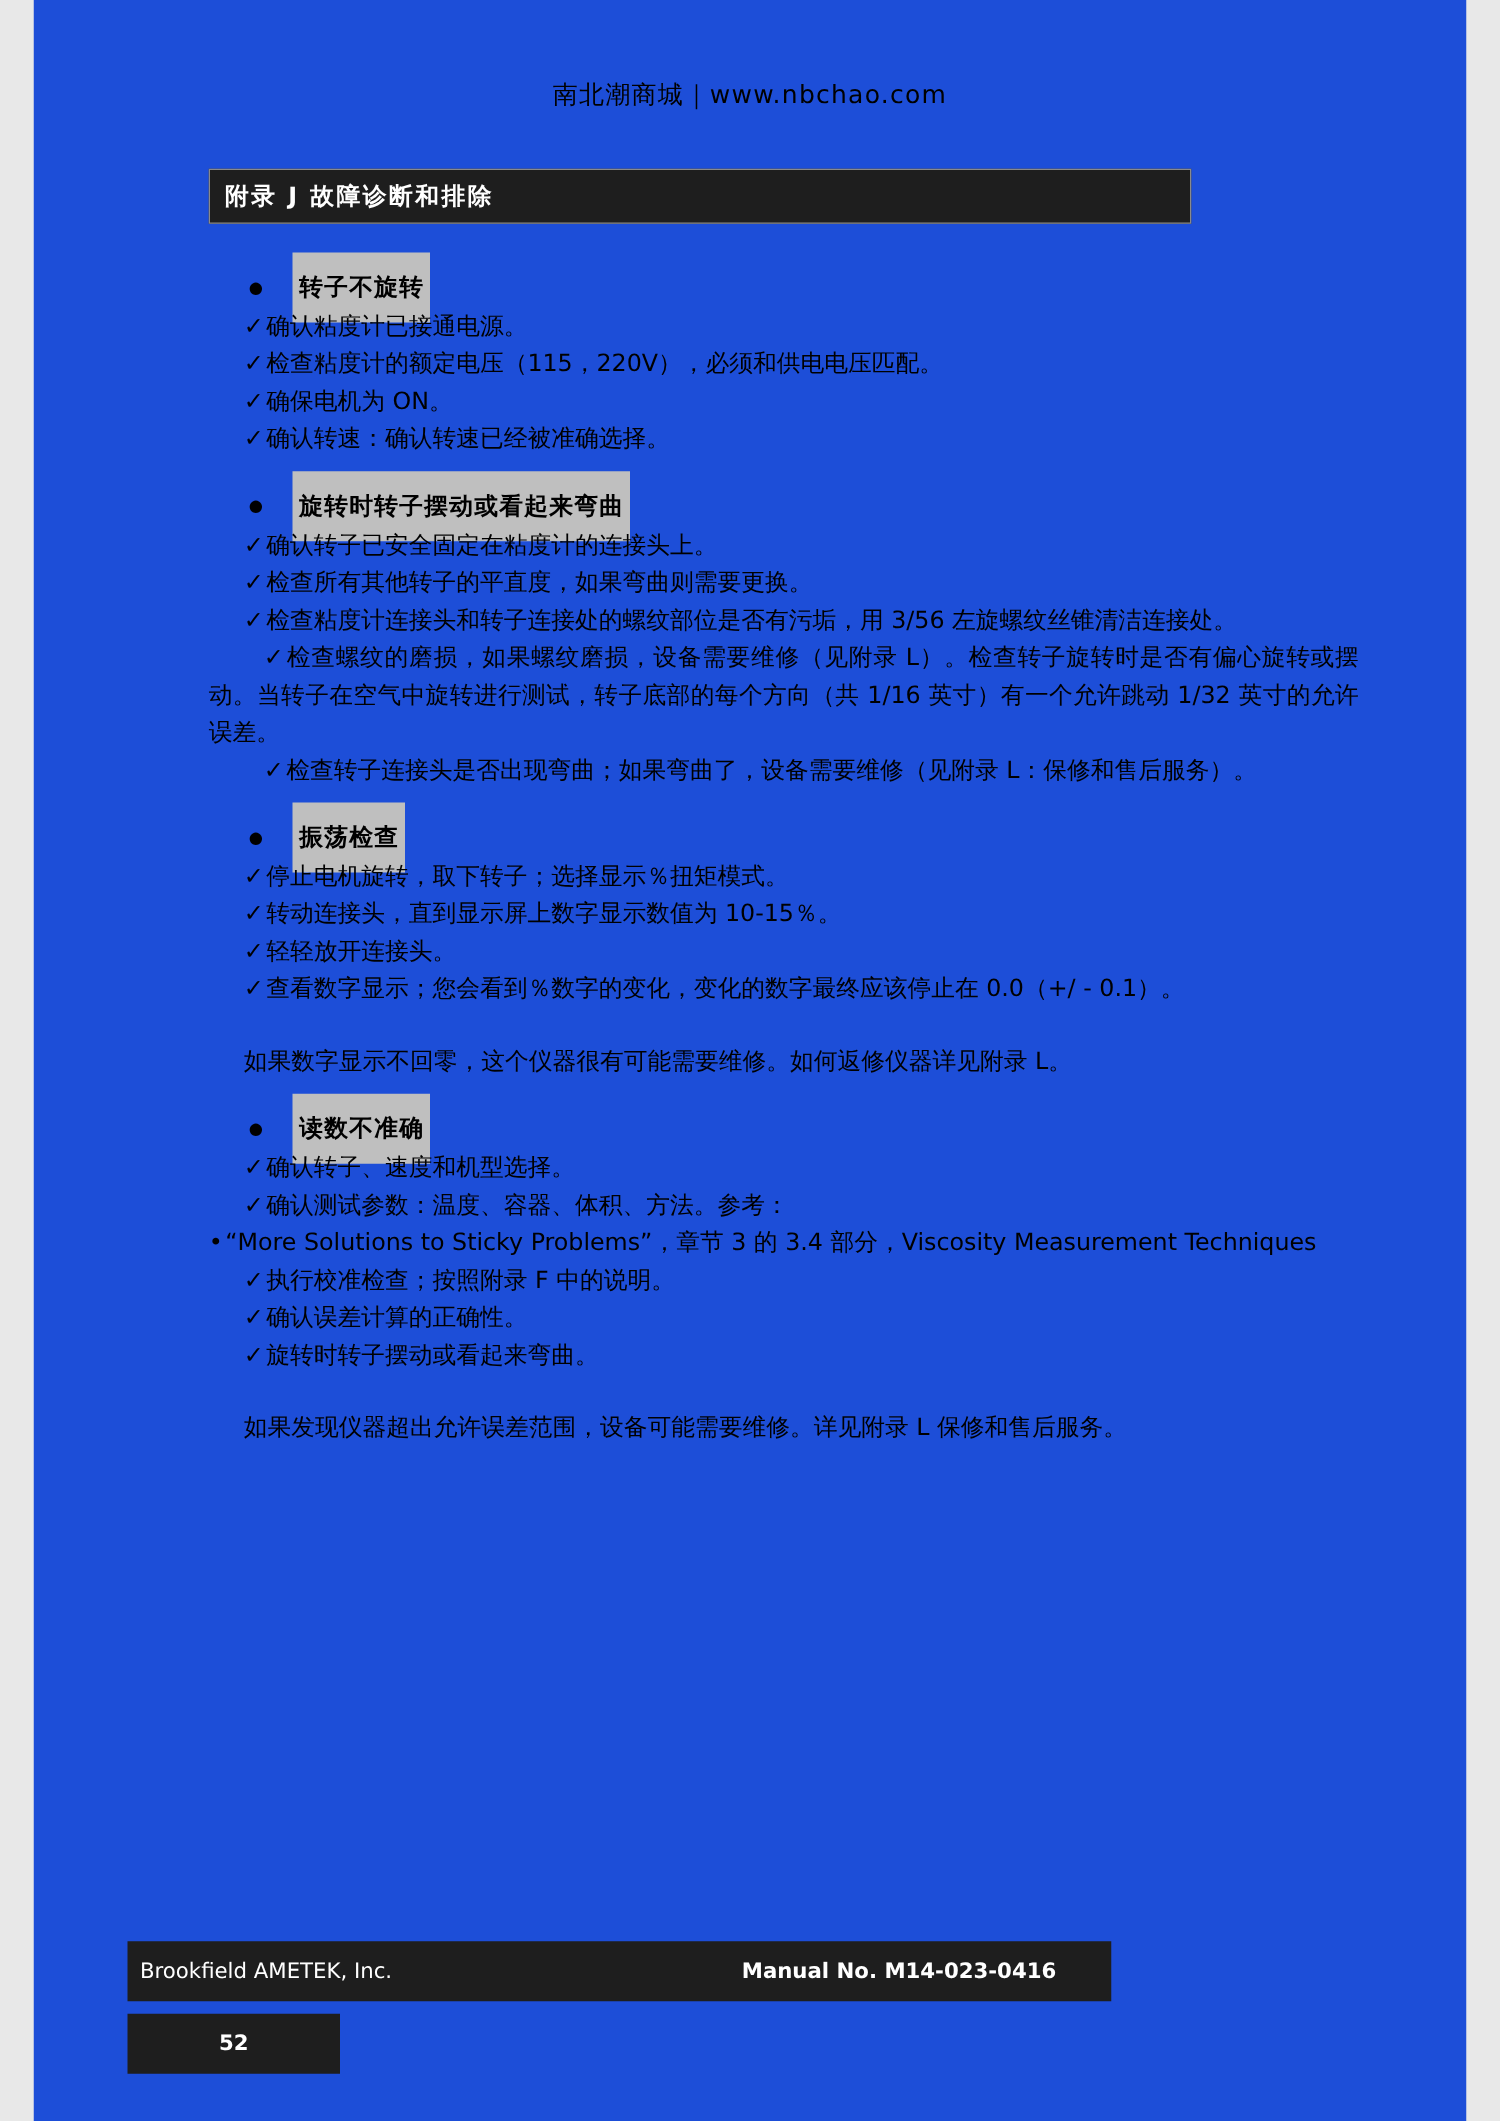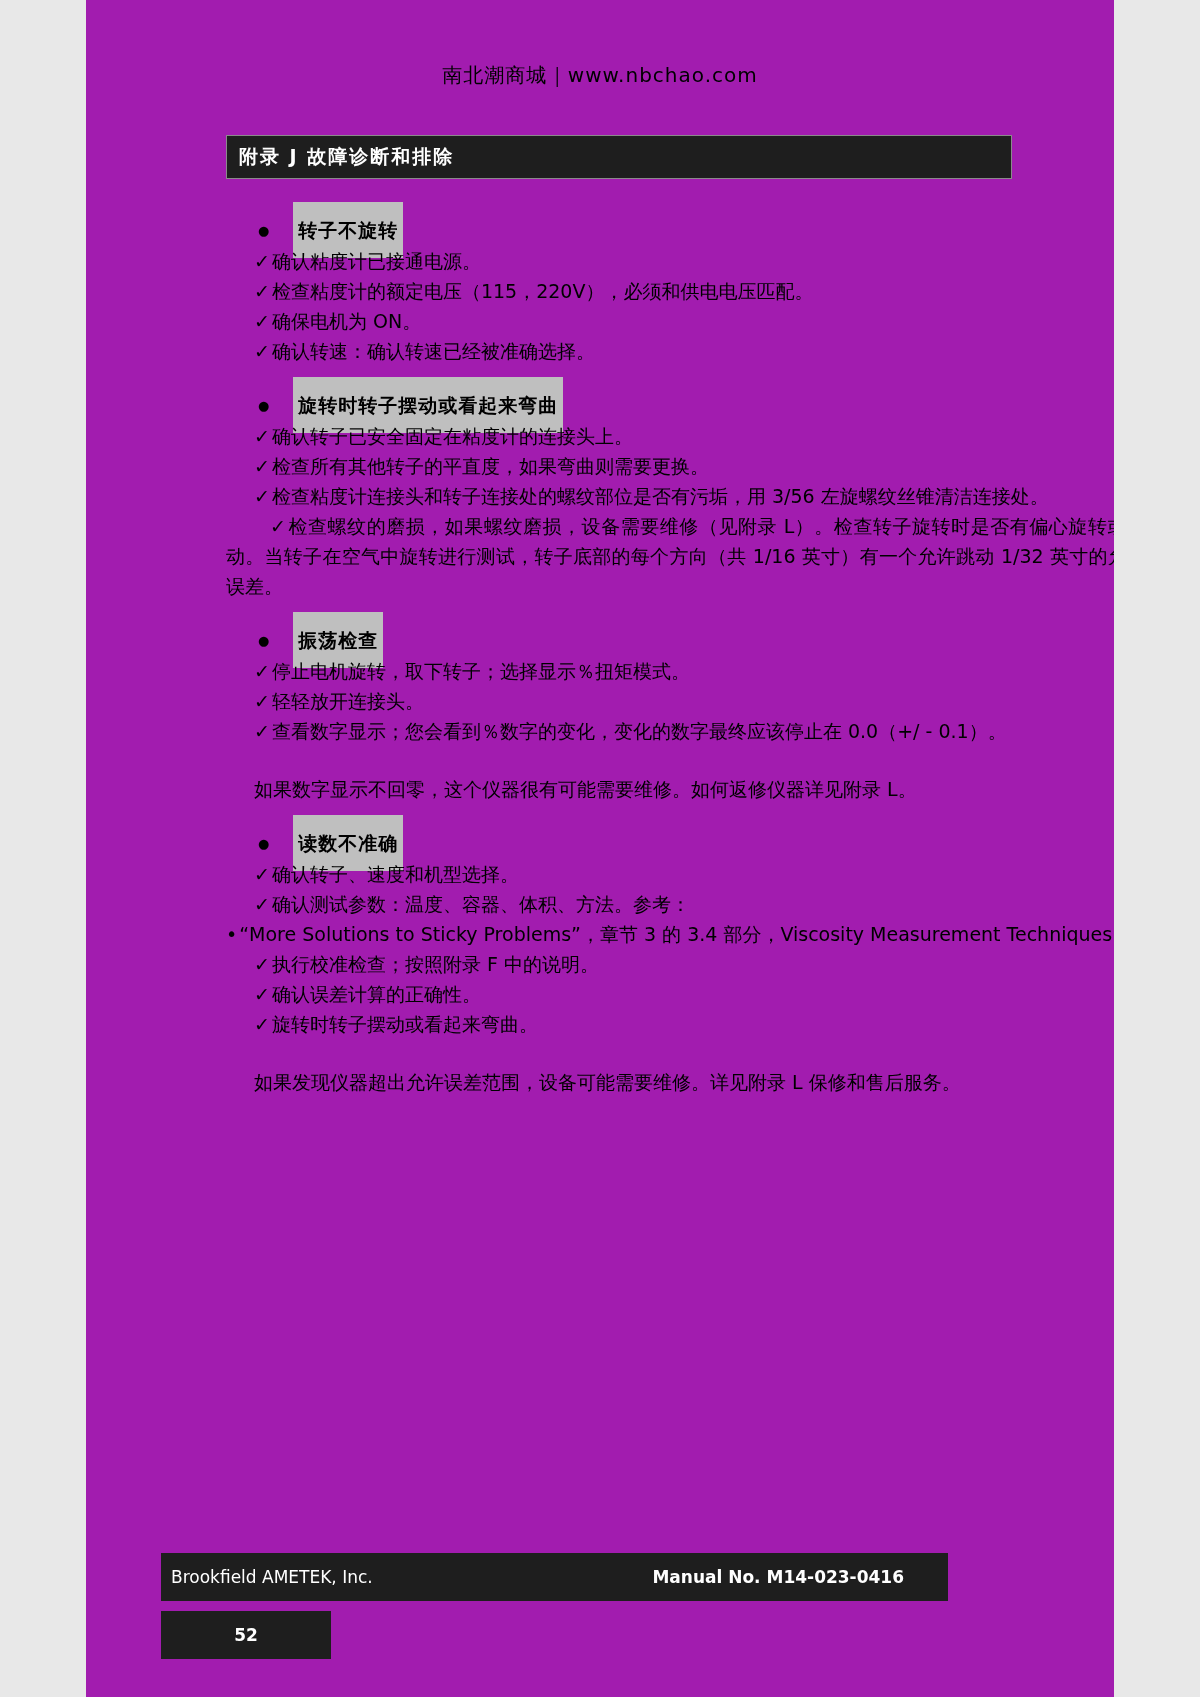--- a/index.html
+++ b/index.html
@@ -1,21 +1,21 @@
 <!DOCTYPE html>
 <html><head>
 <meta charset="utf-8">
 <style>
   * { margin: 0; padding: 0; box-sizing: border-box; }
   html, body { background: #e8e8e8; }
   .page {
-    width: 1028px;
+    width: 1146px;
     height: 1697px;
     margin: 0 auto;
-    background: #a21caf;
+    background: #1d4ed8;
     position: relative;
     font-family: "DejaVu Sans", "Liberation Sans", sans-serif;
     color: #000;
     overflow: hidden;
   }
   .site-header {
     text-align: center;
     padding-top: 62px;
     font-size: 20px;
     letter-spacing: 1px;
@@ -140,27 +140,29 @@
     </section>
 
     <section class="section">
       <div class="sec-head">
         <span class="bullet">●</span><span class="sec-label">旋转时转子摆动或看起来弯曲</span>
       </div>
       <p class="line"><span class="tick">✓</span><span>确认转子已安全固定在粘度计的连接头上。</span></p>
       <p class="line"><span class="tick">✓</span><span>检查所有其他转子的平直度，如果弯曲则需要更换。</span></p>
       <p class="line hang"><span class="tick">✓</span><span>检查粘度计连接头和转子连接处的螺纹部位是否有污垢，用 3/56 左旋螺纹丝锥清洁连接处。</span></p>
       <p class="line hang2"><span class="tick">✓</span><span>检查螺纹的磨损，如果螺纹磨损，设备需要维修（见附录 L）。检查转子旋转时是否有偏心旋转或摆动。当转子在空气中旋转进行测试，转子底部的每个方向（共 1/16 英寸）有一个允许跳动 1/32 英寸的允许误差。</span></p>
+      <p class="line hang2"><span class="tick">✓</span><span>检查转子连接头是否出现弯曲；如果弯曲了，设备需要维修（见附录 L：保修和售后服务）。</span></p>
     </section>
 
     <section class="section">
       <div class="sec-head">
         <span class="bullet">●</span><span class="sec-label">振荡检查</span>
       </div>
       <p class="line"><span class="tick">✓</span><span>停止电机旋转，取下转子；选择显示％扭矩模式。</span></p>
+      <p class="line"><span class="tick">✓</span><span>转动连接头，直到显示屏上数字显示数值为 10-15％。</span></p>
       <p class="line"><span class="tick">✓</span><span>轻轻放开连接头。</span></p>
       <p class="line"><span class="tick">✓</span><span>查看数字显示；您会看到％数字的变化，变化的数字最终应该停止在 0.0（+/ - 0.1）。</span></p>
       <p class="note">如果数字显示不回零，这个仪器很有可能需要维修。如何返修仪器详见附录 L。</p>
     </section>
 
     <section class="section">
       <div class="sec-head">
         <span class="bullet">●</span><span class="sec-label">读数不准确</span>
       </div>
       <p class="line"><span class="tick">✓</span><span>确认转子、速度和机型选择。</span></p>

